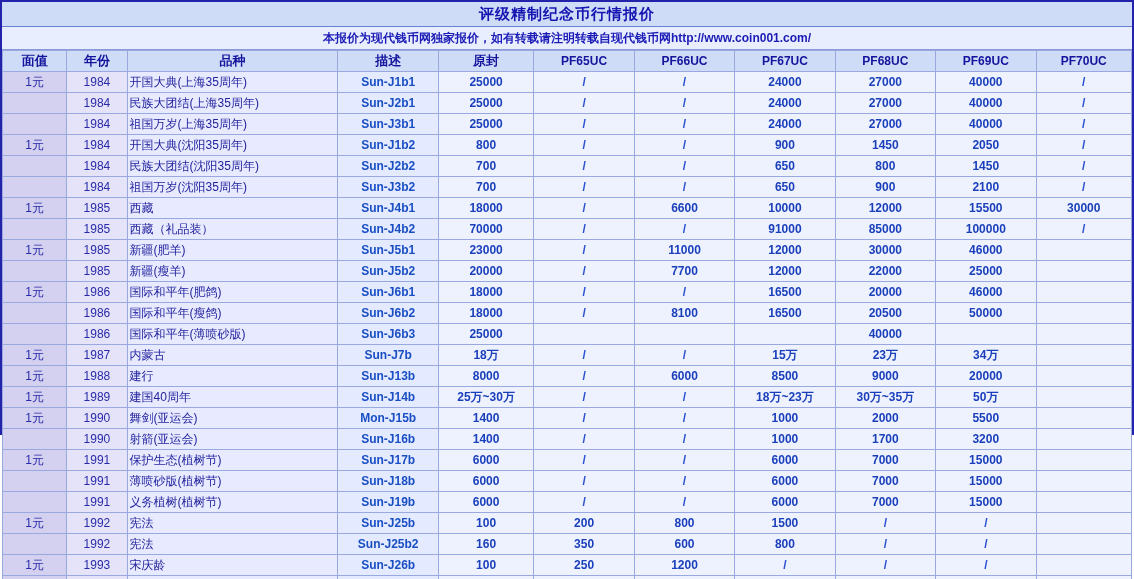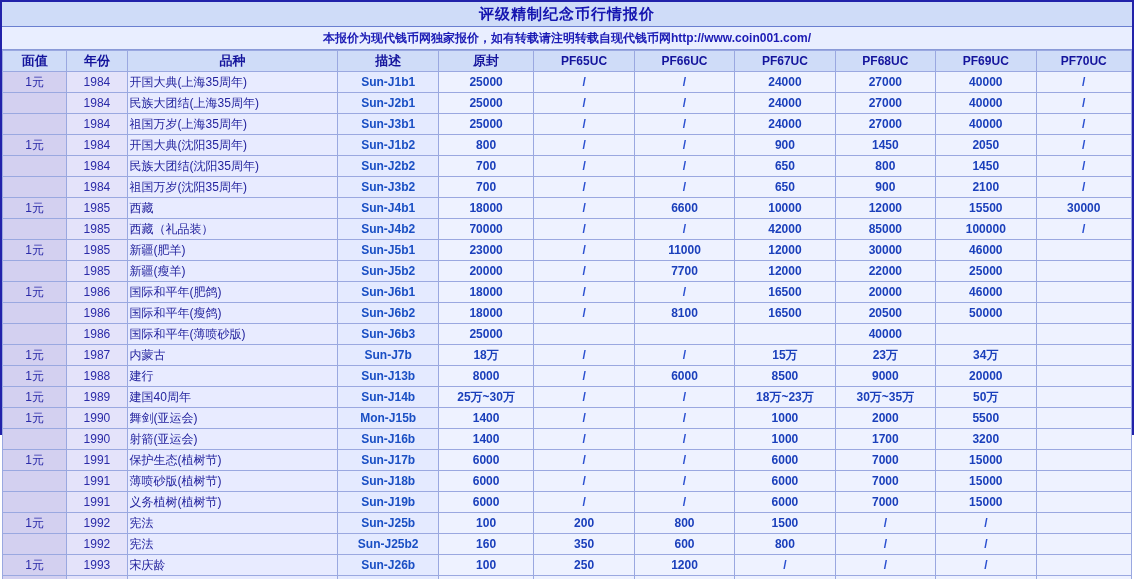--- a/index.html
+++ b/index.html
@@ -255,21 +255,21 @@
           <td class="c-price">30000</td>
         </tr>
         <tr>
           <td class="c-denom"></td>
           <td class="c-year">1985</td>
           <td class="c-name">西藏（礼品装）</td>
           <td class="c-desc">Sun-J4b2</td>
           <td class="c-price">70000</td>
           <td class="c-price slash">/</td>
           <td class="c-price slash">/</td>
-          <td class="c-price">42000</td>
+          <td class="c-price">91000</td>
           <td class="c-price">85000</td>
           <td class="c-price">100000</td>
           <td class="c-price slash">/</td>
         </tr>
         <tr>
           <td class="c-denom">1元</td>
           <td class="c-year">1985</td>
           <td class="c-name">新疆(肥羊)</td>
           <td class="c-desc">Sun-J5b1</td>
           <td class="c-price">23000</td>

